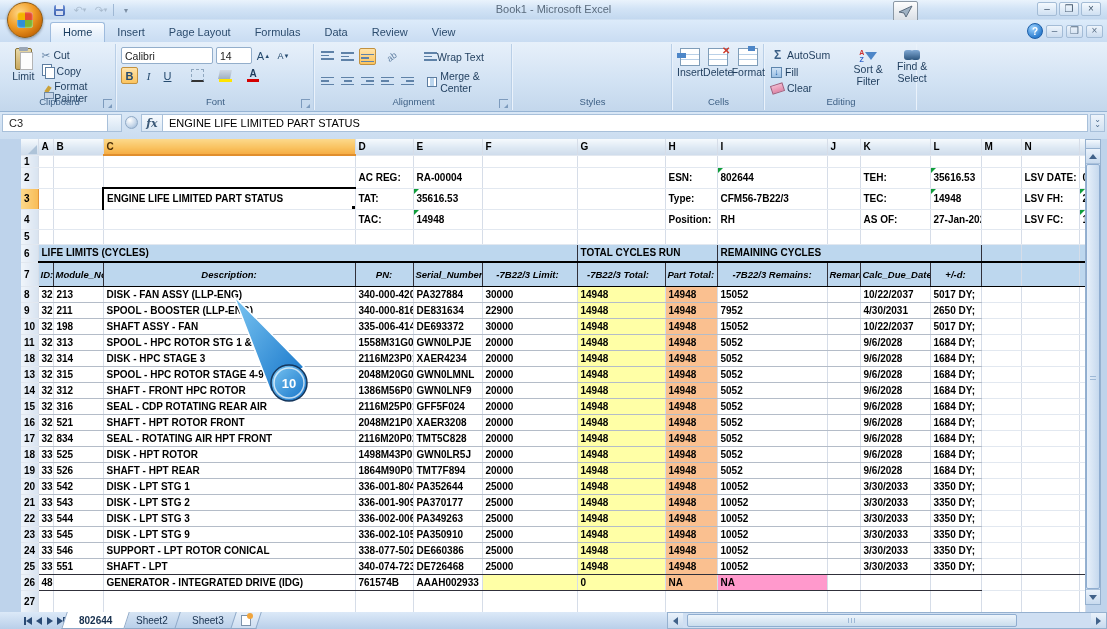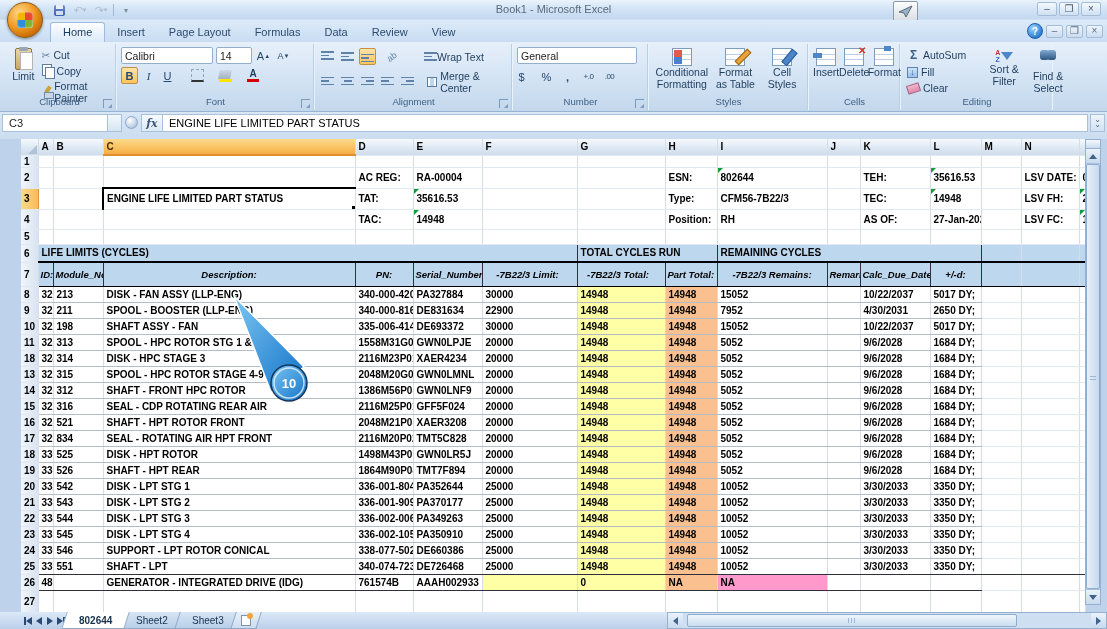--- a/index.html
+++ b/index.html
@@ -356,59 +356,22 @@
             <span style="width:13px;height:10px;border:1px solid #5d7da0;background:linear-gradient(90deg,#fff 30%,#bcd6ee 30% 70%,#fff 70%)"></span>
             <span>Merge &amp; Center</span>
             <span class="dda"></span>
           </div>
       </div>
     </div>
     <div class="glabel">Alignment</div>
     <div class="dlg"></div>
   </div>
 
-  <div class="group" style="width:134px">
-    <div style="display:flex;flex-direction:column;gap:4px;padding-top:1px">
-      <div class="selbox" style="width:120px;justify-content:space-between">
-          <span>General</span>
-          <span class="dda"></span>
-        </div>
-      <div style="display:flex;gap:4px;align-items:center">
-        <div class="fontbtn">
-            <span>$</span>
-            <span class="dda"></span>
-          </div>
-        <div class="fontbtn">%</div>
-        <div class="fontbtn" style="font-weight:bold">,</div>
-        <div class="fontbtn" style="font-size:8px;letter-spacing:-.5px">+.0</div>
-        <div class="fontbtn" style="font-size:8px;letter-spacing:-.5px">.00</div>
-      </div>
-    </div>
-    <div class="glabel">Number</div>
-    <div class="dlg"></div>
-  </div>
 
   <div class="group" style="width:158px">
-    <div class="gbody" style="justify-content:space-around">
-      <div class="bigbtn" style="width:56px">
-          <span class="grid-ic cf-mark"></span>
-          <span style="white-space:normal">Conditional Formatting</span>
-          <span class="dda"></span>
-        </div>
-      <div class="bigbtn" style="width:48px">
-          <span class="grid-ic pencil"></span>
-          <span style="white-space:normal">Format as Table</span>
-          <span class="dda"></span>
-        </div>
-      <div class="bigbtn" style="width:42px">
-          <span class="grid-ic brush"></span>
-          <span style="white-space:normal">Cell Styles</span>
-          <span class="dda"></span>
-        </div>
-    </div>
     <div class="glabel">Styles</div>
   </div>
 
   <div class="group" style="width:90px">
     <div class="gbody" style="justify-content:space-around">
       <div class="bigbtn" style="width:30px;padding:2px 0">
           <span class="grid-ic ins-mark"></span>
           <span>Insert</span>
           <span class="dda"></span>
         </div>
@@ -452,21 +415,21 @@
                 <span>A</span>
                 <span>Z</span>
               </span>
               <span class="funnel"></span>
             </span>
           <span style="white-space:normal">Sort &amp; Filter</span>
             <span class="dda"></span>
         </div>
         <div class="bigbtn" style="width:42px;padding-top:4px">
           <span class="bino"></span>
-          <span style="white-space:normal;margin-top:10px">Find &amp; Select</span>
+          <span style="white-space:normal;margin-top:0">Find &amp; Select</span>
             <span class="dda"></span>
         </div>
       </div>
     </div>
     <div class="glabel">Editing</div>
   </div>
 </div>
 
 <div class="fbar">
   <div class="namebox">C3</div>
@@ -911,21 +874,21 @@
         <td class="c ar">3/30/2033</td>
         <td class="c">3350 DY;</td>
         <td></td>
           <td></td>
           <td></td>
       </tr>
         <tr class="dr">
         <th class="g">23</th>
         <td class="c">335</td>
         <td class="c ar" style="padding-right:4px">545</td>
-        <td class="c">DISK - LPT STG 4</td>
+        <td class="c">DISK - LPT STG 9</td>
         <td class="c">336-002-105-0</td>
         <td class="c">PA350910</td>
         <td class="c ar" style="padding-right:6px">25000</td>
         <td class="c ar yellow" style="padding-right:8px">14948</td>
         <td class="c ar orange" style="padding-right:4px">14948</td>
         <td class="c remains">10052</td>
         <td class="c"></td>
         <td class="c ar">3/30/2033</td>
         <td class="c">3350 DY;</td>
         <td></td>

